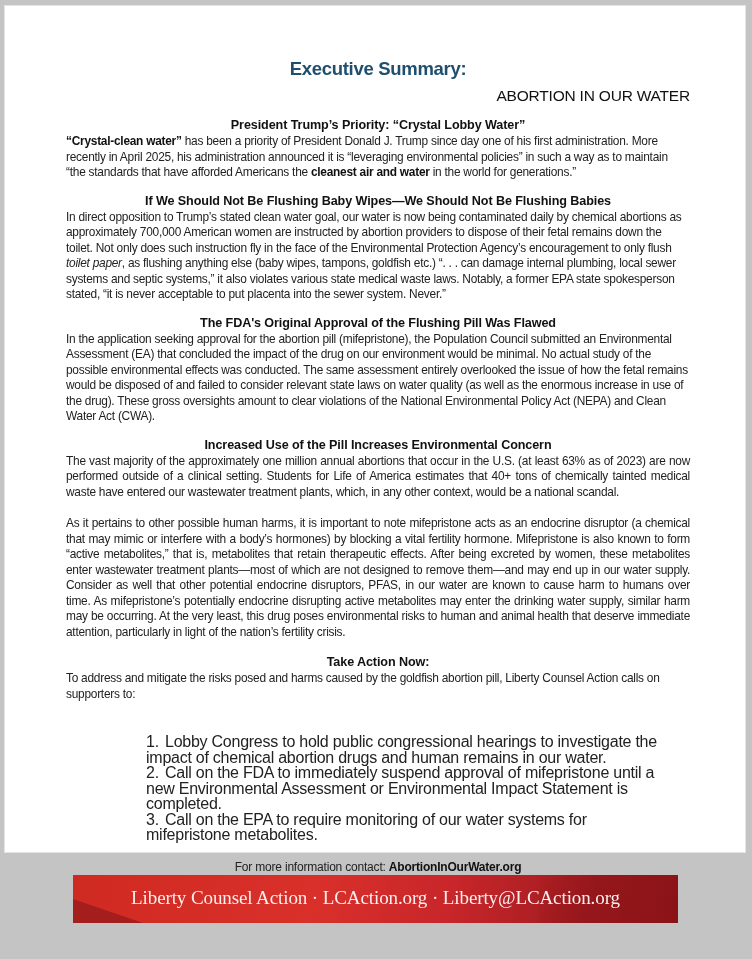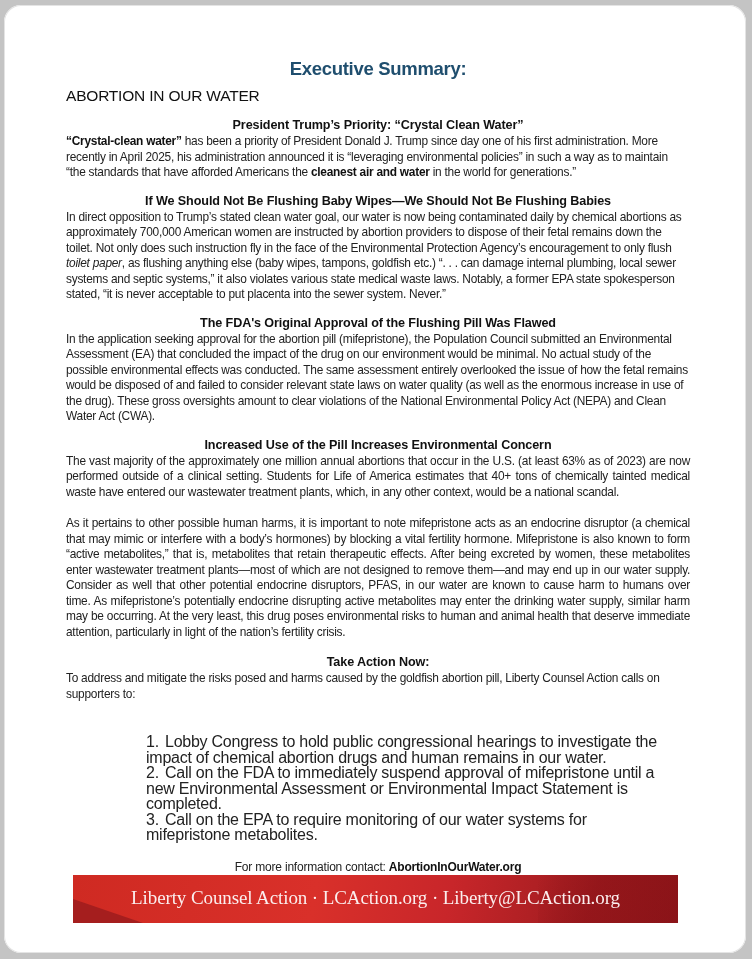--- a/index.html
+++ b/index.html
@@ -6,42 +6,41 @@
     body {
       width: 752px; height: 959px;
       background: #c4c4c4;
       position: relative;
       overflow: hidden;
       font-family: "Liberation Sans", sans-serif;
     }
     .page {
       position: absolute;
       left: 4px; top: 5px;
-      width: 742px; height: 948px;
+      width: 742px; height: 848px;
       background: #ffffff;
       box-shadow: inset 0 0 0 1px #e4e4e4;
-      border-radius: 17px;
     }
     .content {
       position: absolute;
       left: 62px; top: 52px;
       width: 624px;
       color: #222;
     }
     .title {
       text-align: center;
       font-size: 18.5px;
       font-weight: bold;
       color: #1f4e6e;
       letter-spacing: -0.3px;
       line-height: 24px;
       margin: 0;
     }
     .subtitle {
-      text-align: left;
+      text-align: right;
       font-size: 15.5px;
       color: #111;
       line-height: 22px;
       margin: 4px 0 10px 0;
       letter-spacing: -0.2px;
     }
     .section-heading {
       text-align: center;
       font-weight: bold;
       font-size: 12.6px;
@@ -112,21 +111,21 @@
 </head>
 <body>
 
 <div class="page">
   <div class="content">
 
     <h1 class="title">Executive Summary:</h1>
     <div class="subtitle">ABORTION IN OUR WATER</div>
 
     <section>
-      <h2 class="section-heading">President Trump’s Priority: “Crystal Clean Water”</h2>
+      <h2 class="section-heading">President Trump’s Priority: “Crystal Lobby Water”</h2>
       <p class="body"><b>“Crystal-clean water”</b><span> has been a priority of President Donald J. Trump since day one of his first administration. More recently in April 2025, his administration announced it is “leveraging environmental policies” in such a way as to maintain “the standards that have afforded Americans the </span><b>cleanest air and water</b><span> in the world for generations.”</span></p>
     </section>
 
     <div class="gap-s"></div>
 
     <section>
       <h2 class="section-heading">If We Should Not Be Flushing Baby Wipes—We Should Not Be Flushing Babies</h2>
       <p class="body"><span>In direct opposition to Trump’s stated clean water goal, our water is now being contaminated daily by chemical abortions as approximately 700,000 American women are instructed by abortion providers to dispose of their fetal remains down the toilet. Not only does such instruction fly in the face of the Environmental Protection Agency’s encouragement to only flush </span><i>toilet paper</i><span>, as flushing anything else (baby wipes, tampons, goldfish etc.) “. . . can damage internal plumbing, local sewer systems and septic systems,” it also violates various state medical waste laws.  Notably, a former EPA state spokesperson stated, “it is never acceptable to put placenta into the sewer system. Never.”</span></p>
     </section>
 

